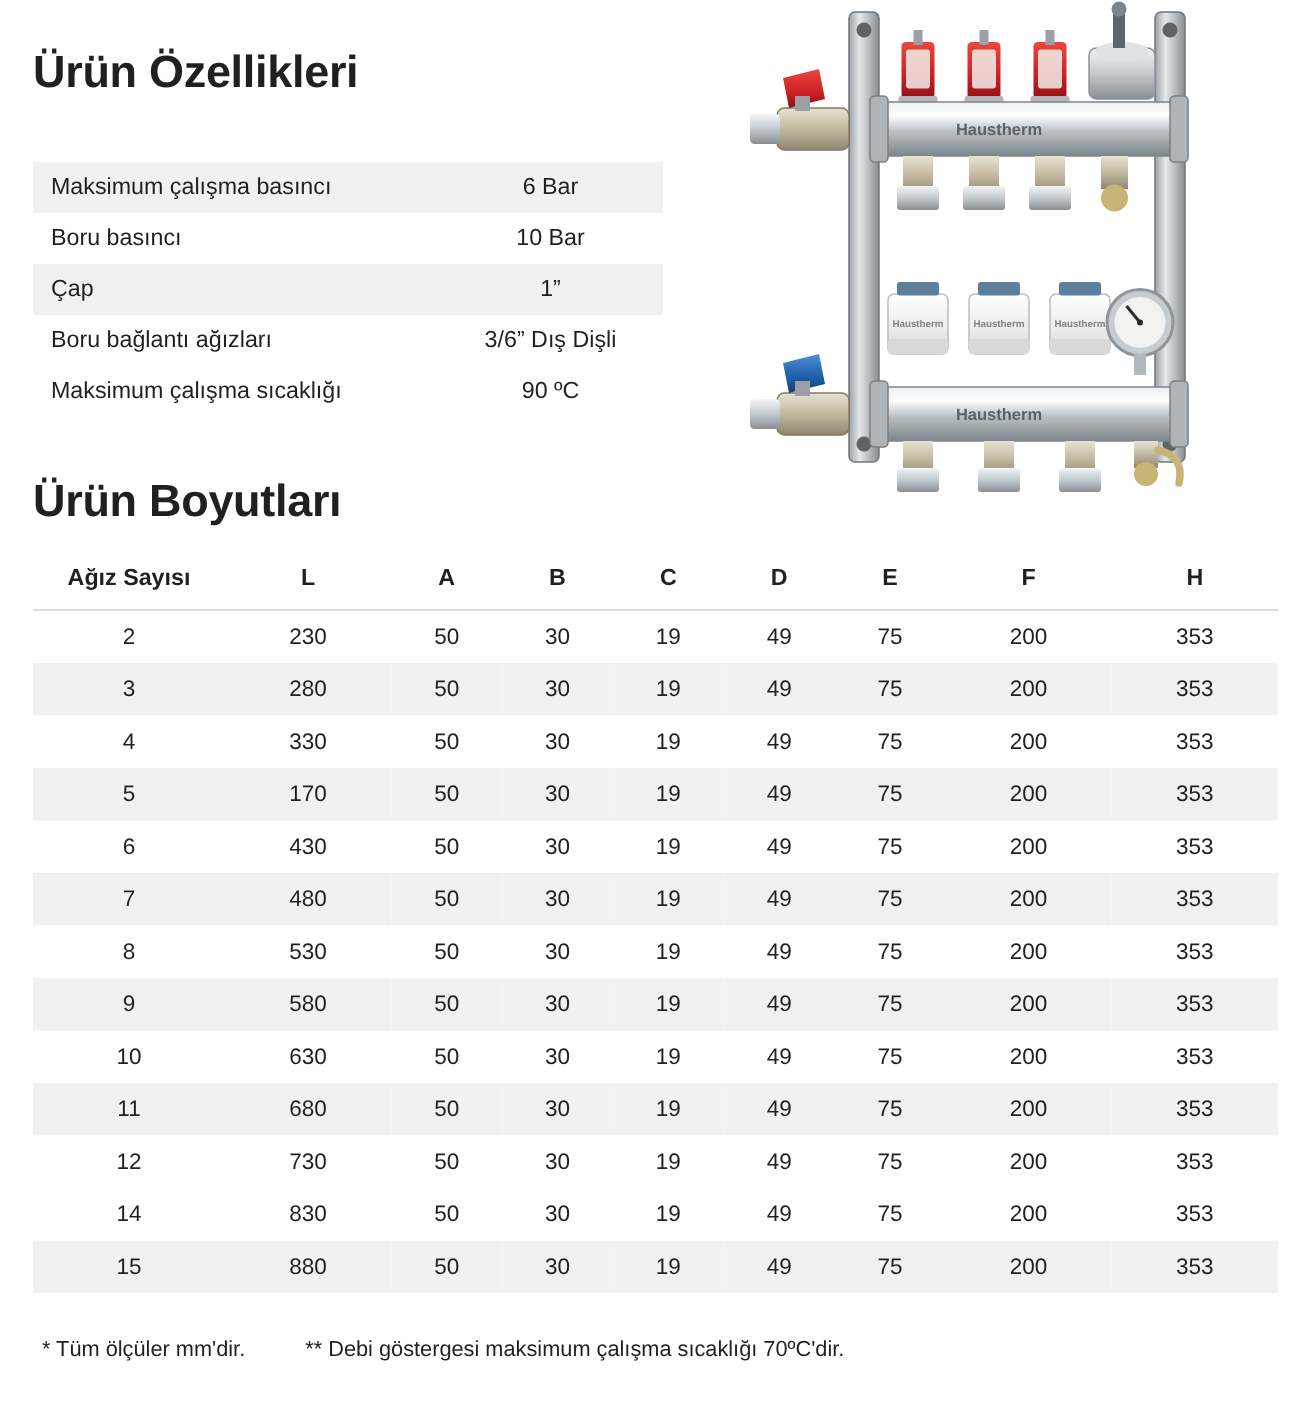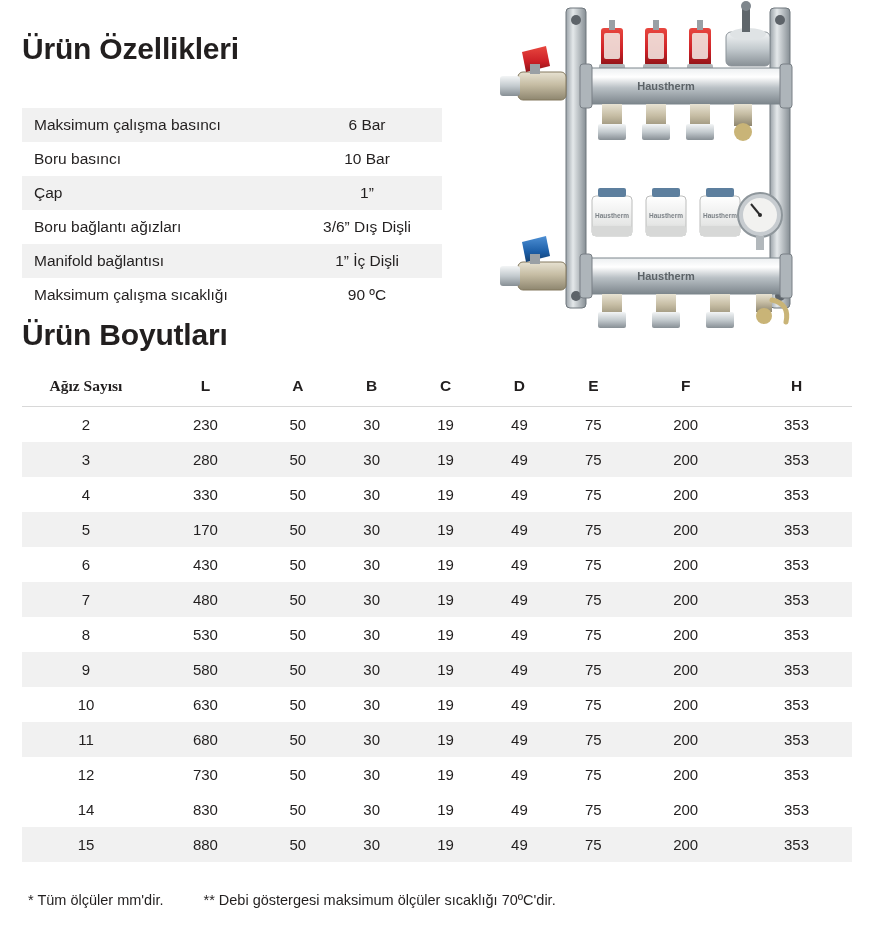--- a/index.html
+++ b/index.html
@@ -64,21 +64,21 @@
     border-collapse: collapse;
     font-size: 15px;
     text-align: center;
   }
   #dims-table th {
     font-weight: 700;
     font-size: 15.5px;
     padding: 9px 0 11px 0;
     border-bottom: 1px solid #d8d8d8;
   }
-  #dims-table th.first { width: 128px; font-family: Liberation Serif, serif; }
+  #dims-table th.first { width: 128px; }
   #dims-table td {
     padding: 8px 0;
     height: 35px;
   }
   #dims-table tbody tr.alt td { background: #f1f1f1; }
   #dims-table td.first { width: 128px; }
 
   
   #footnotes {
     position: absolute;
@@ -115,24 +115,20 @@
       <td>Boru basıncı</td>
       <td class="val">10 Bar</td>
     </tr>
     <tr class="alt">
       <td>Çap</td>
       <td class="val">1”</td>
     </tr>
     <tr>
       <td>Boru bağlantı ağızları</td>
       <td class="val">3/6” Dış Dişli</td>
-    </tr>
-    <tr class="alt">
-      <td>Manifold bağlantısı</td>
-      <td class="val">1” İç Dişli</td>
     </tr>
     <tr>
       <td>Maksimum çalışma sıcaklığı</td>
       <td class="val">90 ºC</td>
     </tr>
   </tbody>
 </table>
 
 <div class="heading" id="dims-heading">
   <span class="light">Ürün </span><span class="bold">Boyutları</span>
@@ -294,21 +290,21 @@
       <td>49</td>
       <td>75</td>
       <td>200</td>
       <td>353</td>
     </tr>
   </tbody>
 </table>
 
 <div id="footnotes">
   <span class="note1">* Tüm ölçüler mm'dir.</span>
-  <span class="note2">** Debi göstergesi maksimum ölçüler sıcaklığı 70ºC'dir.</span>
+  <span class="note2">** Debi göstergesi maksimum çalışma sıcaklığı 70ºC'dir.</span>
 </div>
 
 <div id="product-image">
   <svg width="400" height="345" viewBox="0 0 400 345" xmlns="http://www.w3.org/2000/svg">
     <defs>
       <linearGradient id="steelBar" x1="0" y1="0" x2="0" y2="1">
         <stop offset="0%" stop-color="#eceff1"></stop>
         <stop offset="25%" stop-color="#ffffff"></stop>
         <stop offset="55%" stop-color="#b9c0c5"></stop>
         <stop offset="100%" stop-color="#7d868c"></stop>

